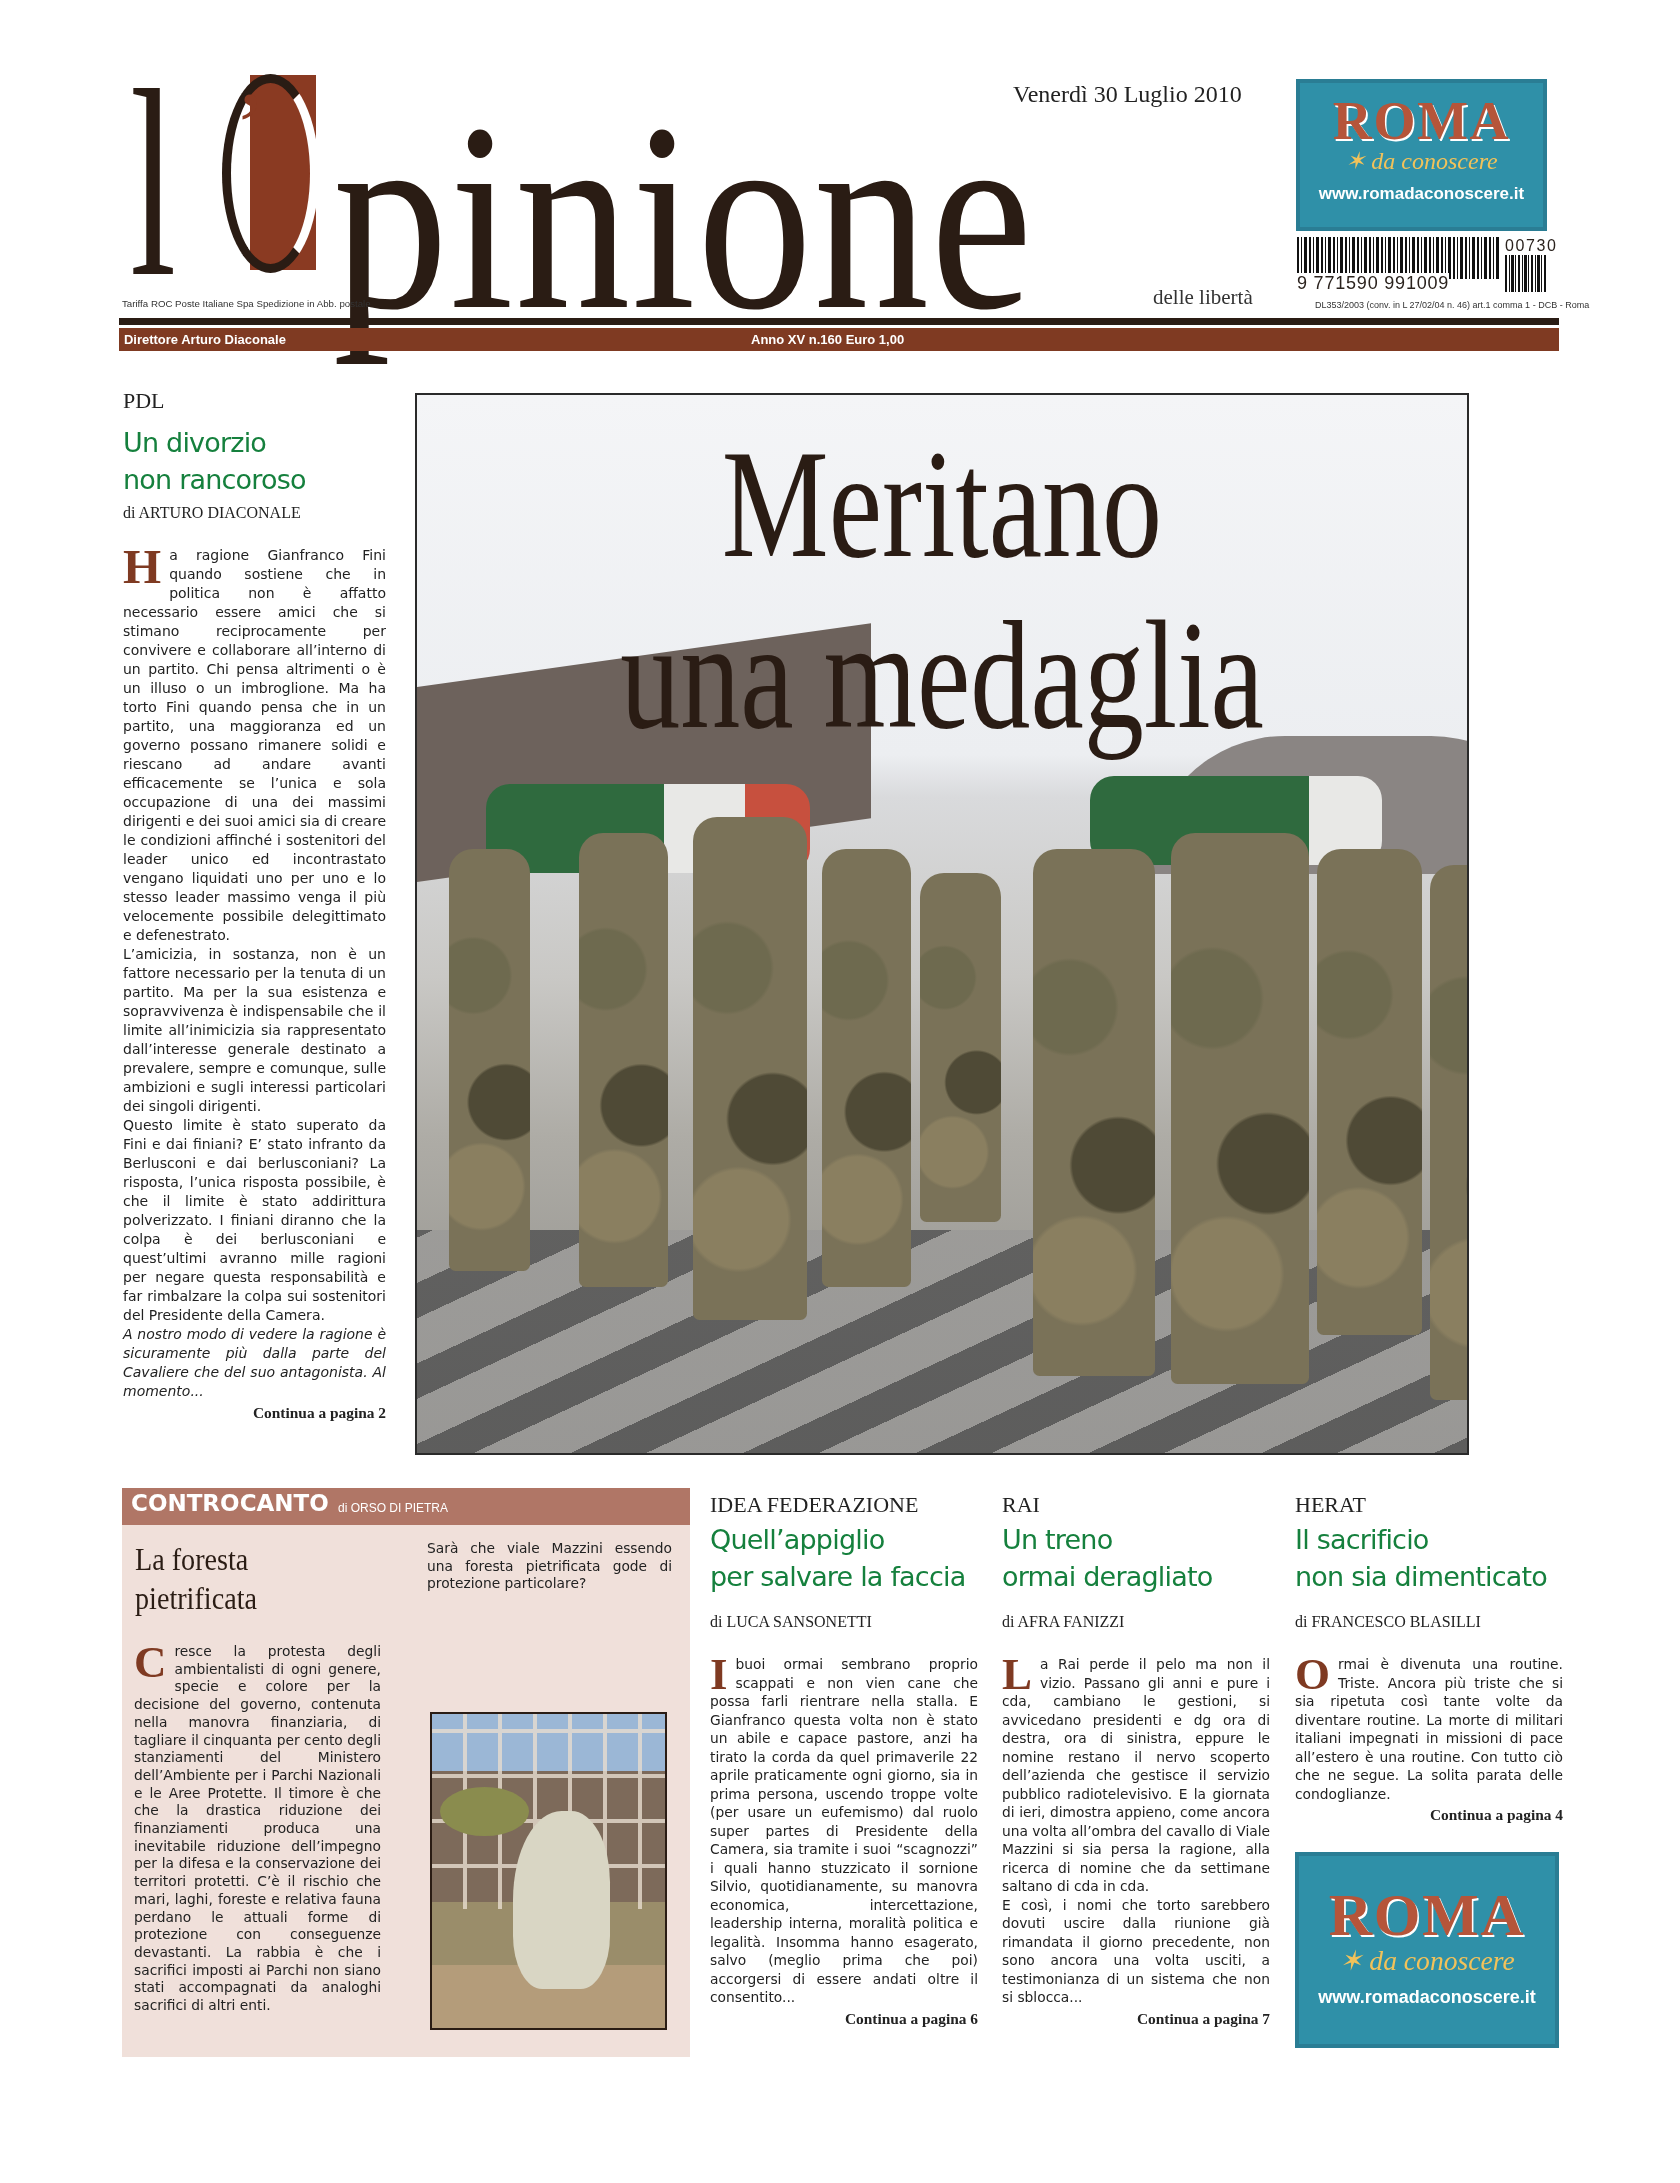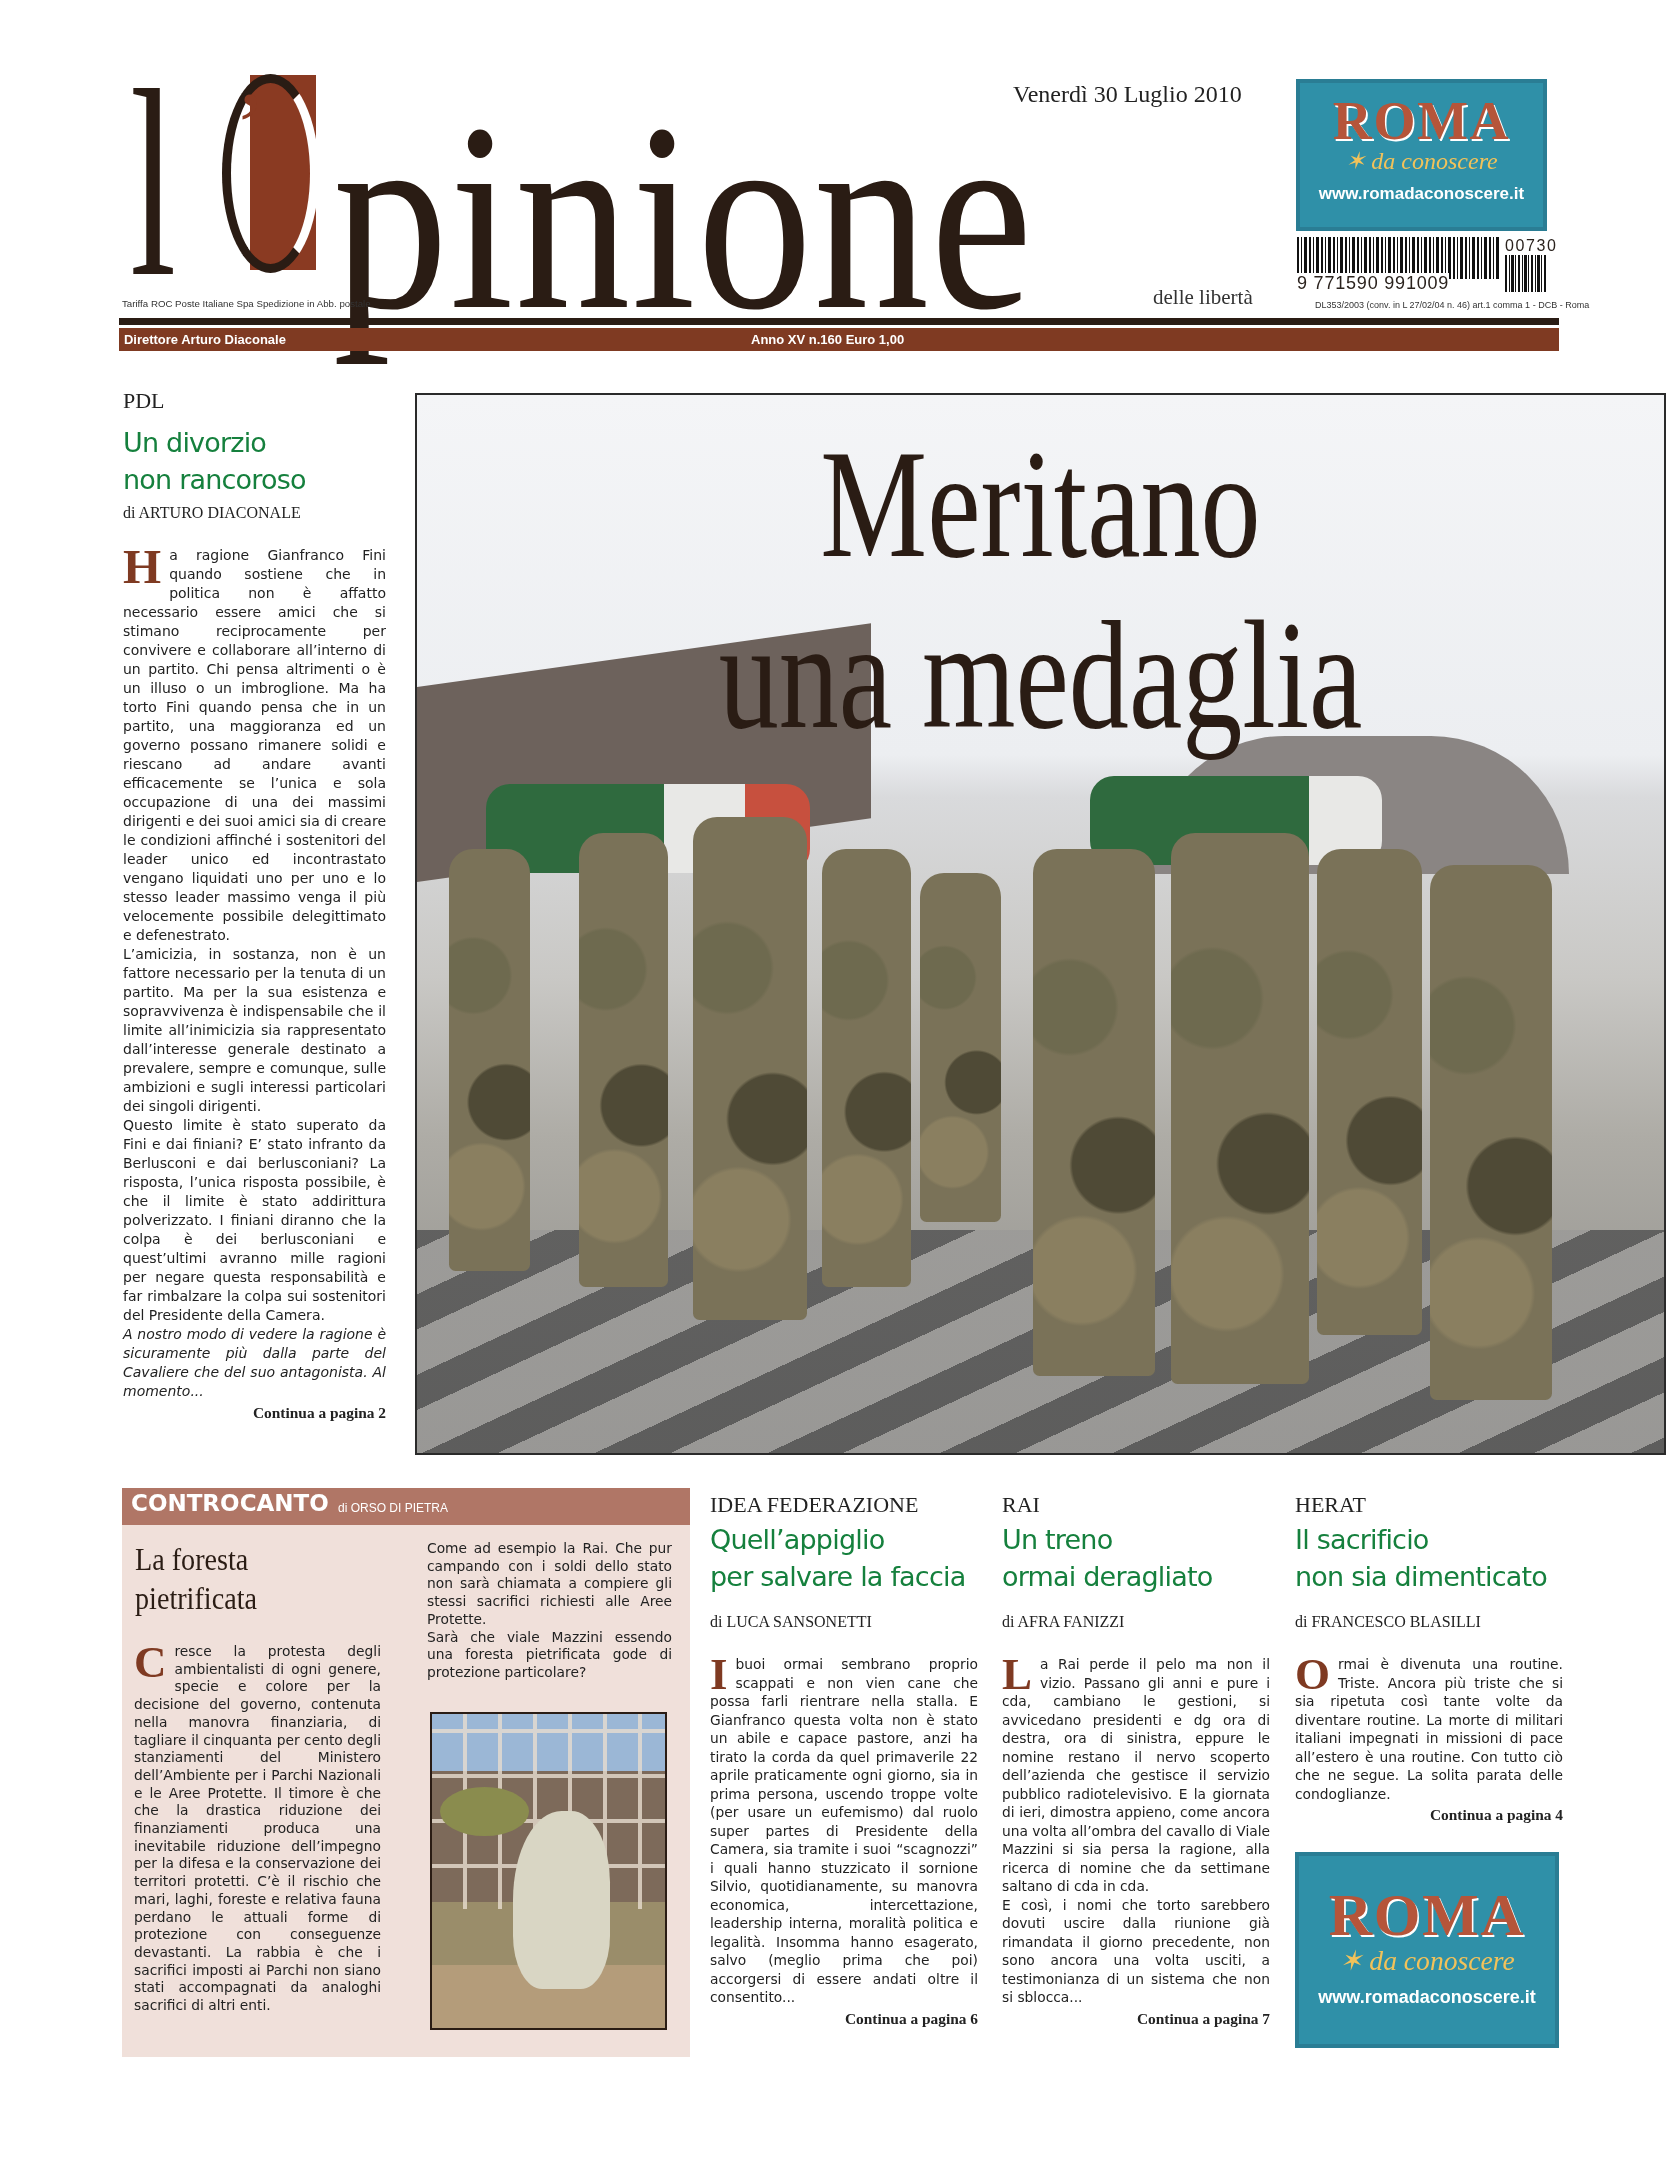--- a/index.html
+++ b/index.html
@@ -30,21 +30,21 @@
   .bc-add{position:absolute;left:208px;top:18px;width:42px;height:37px;background:repeating-linear-gradient(90deg,#111 0 2.4px,#fff 2.4px 4px,#111 4px 4.9px,#fff 4.9px 6.5px);}
   .bc-addnum{position:absolute;left:208px;top:0;font-family:"Liberation Sans",sans-serif;font-size:16px;letter-spacing:1.6px;}
   
   .kicker{font-family:"Liberation Serif",serif;font-size:22px;color:#222;}
   .headline{font-family:"DejaVu Sans",sans-serif;font-size:27px;line-height:37px;color:#15803d;letter-spacing:-0.8px;}
   .byline{font-family:"Liberation Serif",serif;font-size:16px;color:#222;}
   .body{font-family:"DejaVu Sans",sans-serif;font-size:14px;line-height:19px;text-align:justify;color:#222;hyphens:auto;}
   .drop{float:left;font-family:"Liberation Serif",serif;font-weight:bold;font-size:49px;line-height:37px;color:#7f3a22;margin:1.6px 8px 0 0;}
   .cont{font-family:"Liberation Serif",serif;font-weight:bold;font-size:15.4px;text-align:right;color:#222;margin-top:3.2px;}
   
-  .photo{left:415px;top:393px;width:1251px;height:1062px;border:2.4px solid #2a2a2a;box-sizing:border-box;overflow:hidden;
+  .photo{left:415px;top:393px;width:1054px;height:1062px;border:2.4px solid #2a2a2a;box-sizing:border-box;overflow:hidden;
     background:linear-gradient(180deg,#f4f5f7 0%,#eceef1 34%,#d9dadc 38%,#c9c8c5 55%,#aeaca6 70%,#8b8a86 100%);}
   .photo .shed{position:absolute;left:0;top:292px;width:454px;height:195px;background:#6d625c;transform:skewY(-8deg);transform-origin:left top;}
   .photo .tent{position:absolute;left:730px;top:341px;width:422px;height:138px;background:#8a8583;border-radius:211px 211px 0 0;}
   .photo .ground{position:absolute;left:0;top:835px;width:100%;height:243px;background:repeating-linear-gradient(-25deg,#555 0 32px,#9b9a98 32px 73px);opacity:.85;}
   .soldier{position:absolute;background:radial-gradient(circle at 30% 30%,#6e6a4f 0 12%,transparent 13%),radial-gradient(circle at 70% 60%,#4f4a36 0 14%,transparent 15%),radial-gradient(circle at 40% 80%,#8a7f60 0 12%,transparent 13%),#7a7258;border-radius:24px 24px 6.5px 6.5px;}
   .coffin{position:absolute;height:89px;background:linear-gradient(90deg,#2f6a3e 0 55%,#e8e8e6 55% 80%,#c7503e 80%);border-radius:24px;}
   .headline-main{position:absolute;left:0;width:100%;text-align:center;font-family:"Liberation Serif",serif;color:#2a1c14;line-height:1;transform:scaleX(0.78);}
   
   .cc-box{left:122px;top:1488px;width:568px;height:569px;background:#f0e0da;}
   .cc-bar{left:122px;top:1488px;width:568px;height:37px;background:#b07666;}
@@ -127,21 +127,20 @@
 <div class="abs cc-title">CONTROCANTO</div>
 <div class="abs cc-by">di ORSO DI PIETRA</div>
 <div class="abs cc-head">
   <div>La foresta</div>
   <div>pietrificata</div>
 </div>
 <div class="abs body" style="left:134px;top:1643px;width:247px;font-size:13.8px;line-height:17.7px;">
   <span class="drop" style="font-size:45px;line-height:34px;">C</span><span>resce la protesta degli ambientalisti di ogni genere, specie e colore per la decisione del governo, contenuta nella manovra finanziaria, di tagliare il cinquanta per cento degli stanziamenti del Ministero dell’Ambiente per i Parchi Nazionali e le Aree Protette. Il timore è che che la drastica riduzione dei finanziamenti produca una inevitabile riduzione dell’impegno per la difesa e la conservazione dei territori protetti. C’è il rischio che mari, laghi, foreste e relativa fauna perdano le attuali forme di protezione con conseguenze devastanti. La rabbia è che i sacrifici imposti ai Parchi non siano stati accompagnati da analoghi sacrifici di altri enti.</span>
 </div>
 <div class="abs body" style="left:427px;top:1540px;width:245px;font-size:13.8px;line-height:17.7px;">
-  <p style="margin:0;">Come ad esempio la Rai. Che pur campando con i soldi dello stato non sarà chiamata a compiere gli stessi sacrifici richiesti alle Aree Protette.</p>
   <p style="margin:0;">Sarà che viale Mazzini essendo una foresta pietrificata gode di protezione particolare?</p>
 </div>
 <div class="abs cc-img">
   <div style="position:absolute;left:0;top:0;width:100%;height:62%;background:repeating-linear-gradient(90deg,transparent 0 31px,#e8ddd0 31px 35px),repeating-linear-gradient(0deg,transparent 0 41px,#e8ddd0 41px 45px);opacity:.8;"></div>
   <div style="position:absolute;left:81px;top:97px;width:97px;height:178px;background:#d9d6c4;border-radius:50% 40% 30% 30%;"></div>
   <div style="position:absolute;left:8px;top:73px;width:89px;height:49px;background:#8a8c4e;border-radius:50%;"></div>
 </div>
 
 <div class="abs" style="left:710px;top:1492px;width:268px;">
   <div class="kicker">IDEA FEDERAZIONE</div>

